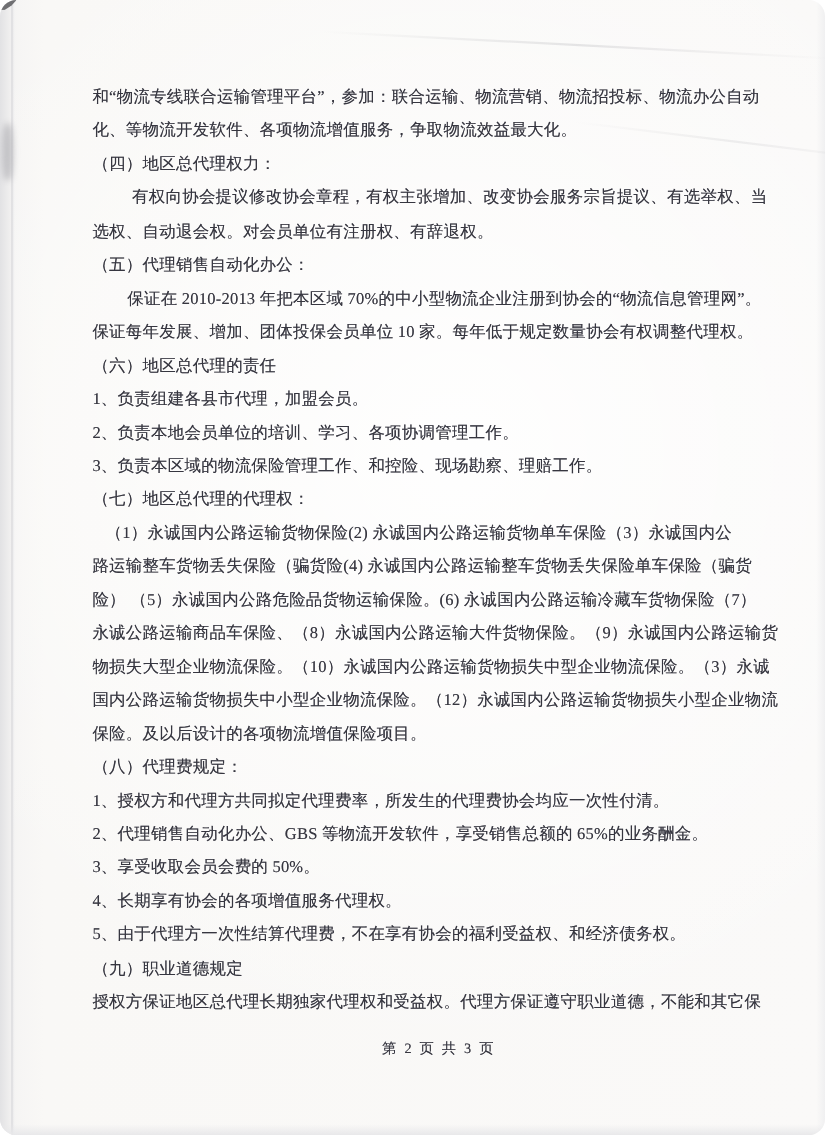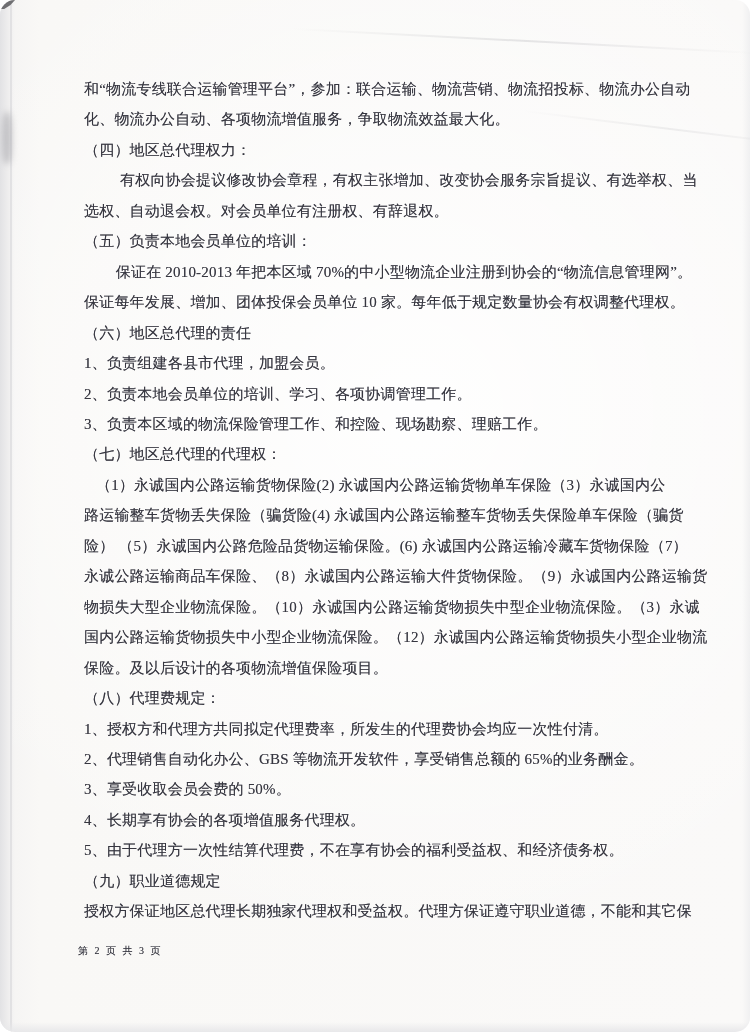--- a/index.html
+++ b/index.html
@@ -33,45 +33,45 @@
     transform:rotate(7deg);}
   
   .content{
     position:absolute;left:84px;top:74px;width:622px;
     font-size:15px;line-height:30.45px;
     letter-spacing:.2px;
     text-shadow:0 0 .5px rgba(54,54,64,.55);
   }
   .line{white-space:nowrap;}
   .footer{
-    position:absolute;left:78px;top:944px;width:622px;
-    text-align:left;font-size:10px;letter-spacing:2px;
+    position:absolute;left:88px;top:944px;width:622px;
+    text-align:center;font-size:13px;letter-spacing:2px;
     text-shadow:0 0 .5px rgba(54,54,64,.5);
   }
 </style>
 </head>
 <body>
 
 <div class="page" style="color: rgb(54, 54, 64); border-radius: 15px;">
   <div class="edge-left"></div>
   <div class="edge-line"></div>
   <div class="edge-right"></div>
   <div class="edge-bottom"></div>
   <div class="corner-mark"></div>
   <div class="smudge"></div>
   <div class="crease-a"></div>
   <div class="crease-b"></div>
 
   <div class="content" id="document-body">
       <div class="line">和“物流专线联合运输管理平台”，参加：联合运输、物流营销、物流招投标、物流办公自动</div>
-      <div class="line">化、物流办公自动、各项物流增值服务，争取物流效益最大化。</div>
+      <div class="line">化、等物流开发软件、各项物流增值服务，争取物流效益最大化。</div>
       <div class="line">（四）地区总代理权力：</div>
       <div class="line" style="padding-left: 36px;">有权向协会提议修改协会章程，有权主张增加、改变协会服务宗旨提议、有选举权、当</div>
       <div class="line">选权、自动退会权。对会员单位有注册权、有辞退权。</div>
-      <div class="line">（五）负责本地会员单位的培训：</div>
+      <div class="line">（五）代理销售自动化办公：</div>
       <div class="line" style="padding-left: 18px; text-align: center;">保证在 2010-2013 年把本区域 70%的中小型物流企业注册到协会的“物流信息管理网”。</div>
       <div class="line">保证每年发展、增加、团体投保会员单位 10 家。每年低于规定数量协会有权调整代理权。</div>
       <div class="line">（六）地区总代理的责任</div>
       <div class="line">1、负责组建各县市代理，加盟会员。</div>
       <div class="line">2、负责本地会员单位的培训、学习、各项协调管理工作。</div>
       <div class="line">3、负责本区域的物流保险管理工作、和控险、现场勘察、理赔工作。</div>
       <div class="line">（七）地区总代理的代理权：</div>
       <div class="line" style="padding-left: 12px;">（1）永诚国内公路运输货物保险(2) 永诚国内公路运输货物单车保险（3）永诚国内公</div>
       <div class="line">路运输整车货物丢失保险（骗货险(4) 永诚国内公路运输整车货物丢失保险单车保险（骗货</div>
       <div class="line">险） （5）永诚国内公路危险品货物运输保险。(6) 永诚国内公路运输冷藏车货物保险（7）</div>

